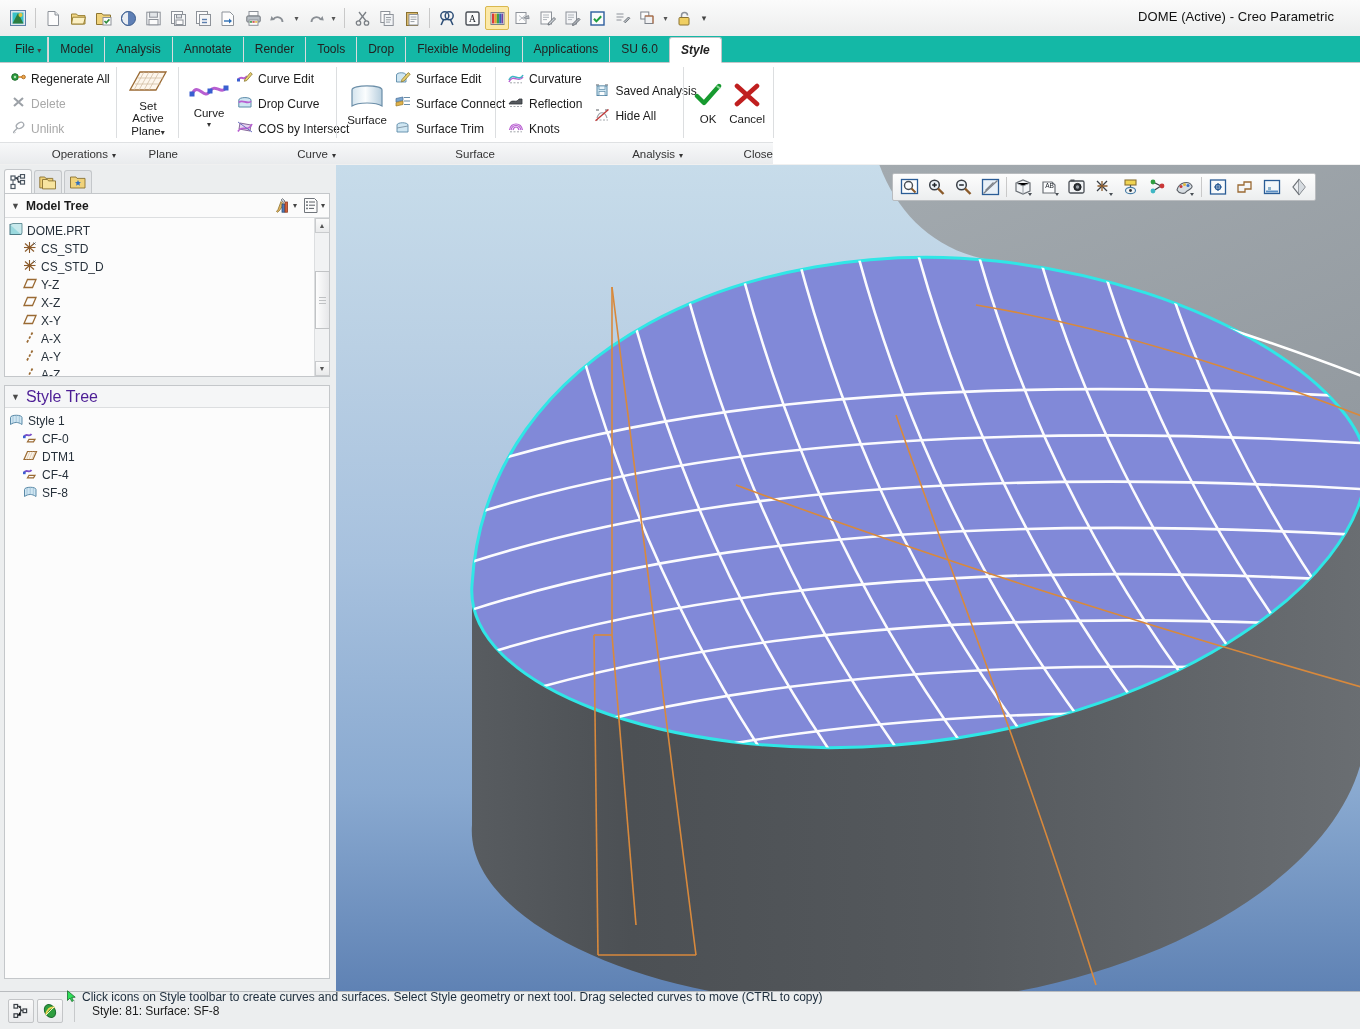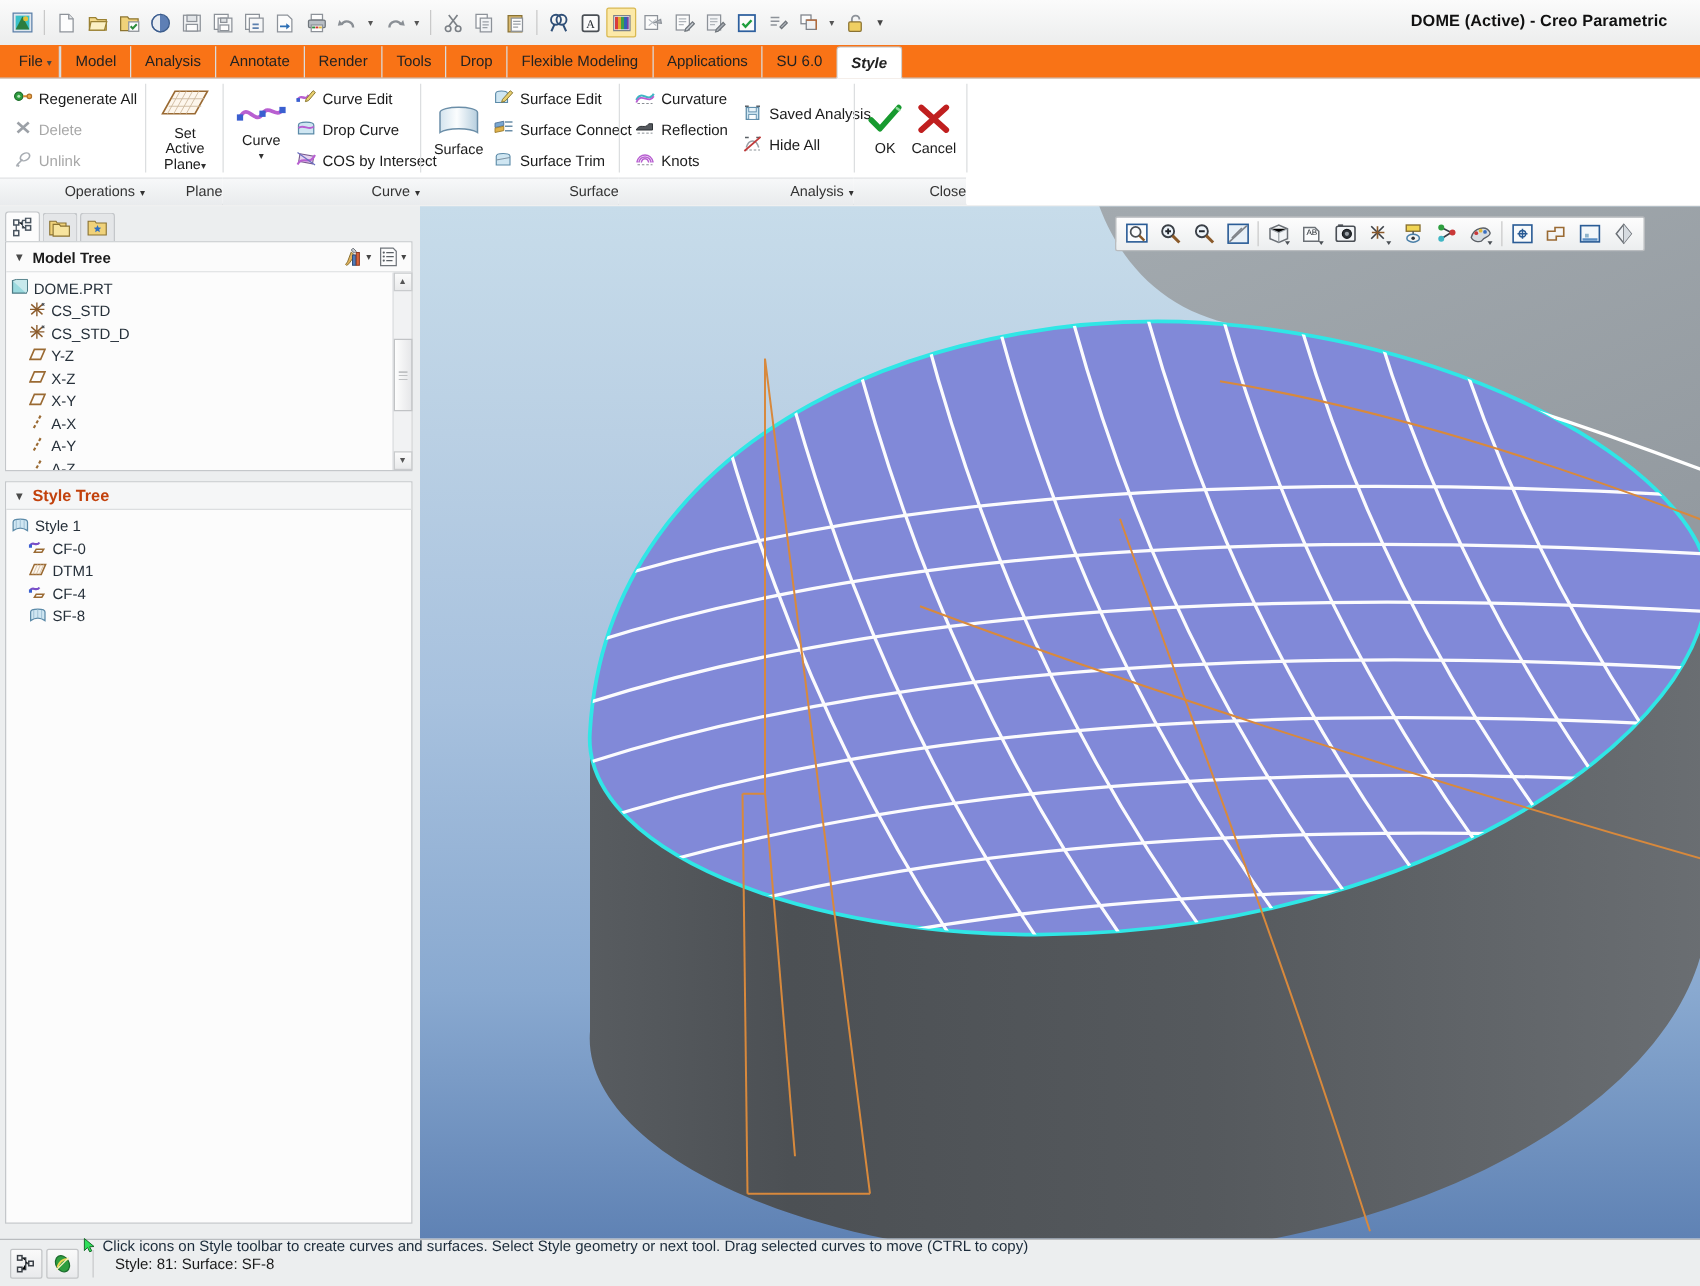--- a/index.html
+++ b/index.html
@@ -21,28 +21,28 @@
     display: flex; align-items: center;
   }
   .qat { display: flex; align-items: center; gap: 1px; padding-left: 6px; }
   .qbtn {
     width: 24px; height: 24px; display: flex; align-items: center;
     justify-content: center; border: 1px solid transparent; border-radius: 2px;
   }
   .qsep { width: 1px; height: 20px; background: #c9c9c9; margin: 0 4px; }
   .title-text {
     position: absolute; right: 26px; top: 9px;
-    font-size: 13px; font-weight: bold; color: #111;
+    font-size: 13px; font-weight: normal; color: #111;
     letter-spacing: .1px;
   }
 
   
   .tabstrip {
     position: absolute; left: 0; top: 36px; width: 1360px; height: 27px;
-    background: #f97316;
+    background: #14b8a6;
     border-bottom: 1px solid #c3c6c9;
     display: flex; align-items: flex-end;
     padding-left: 4px;
   }
   .tab {
     height: 25px; line-height: 25px; padding: 0 11px;
     font-size: 12px; color: #222; white-space: nowrap;
     border-left: 1px solid #dadcde;
     background: transparent;
   }
@@ -154,21 +154,21 @@
 
   .styletree-box {
     position: absolute; left: 4px; top: 220px; right: 6px; bottom: 12px;
     background: #fcfcfc; border: 1px solid #c4c7ca;
   }
   .styletree-head {
     height: 22px; display: flex; align-items: center; padding: 0 4px;
     background: #f5f6f7; border-bottom: 1px solid #dcdee0;
   }
   .styletree-head .tri { font-size: 9px; color: #4a4a4a; margin: 0 6px 0 2px; }
-  .styletree-head .htitle { font-size: 13px; font-weight: bold; color: #c2410c; }
+  .styletree-head .htitle { font-size: 16px; font-weight: normal; color: #4c1d95; }
   .styletree-list { padding: 4px 0 0 4px; }
 
   
   .viewport {
     position: absolute; left: 336px; top: 165px; right: 0; bottom: 38px;
     overflow: hidden;
     background: linear-gradient(180deg, #c7dcea 0%, #bad0e4 22%, #a7c1de 48%, #89a9d0 76%, #5f82b4 100%);
   }
   .vp-svg { position: absolute; left: 0; top: 0; width: 100%; height: 100%; }
 

